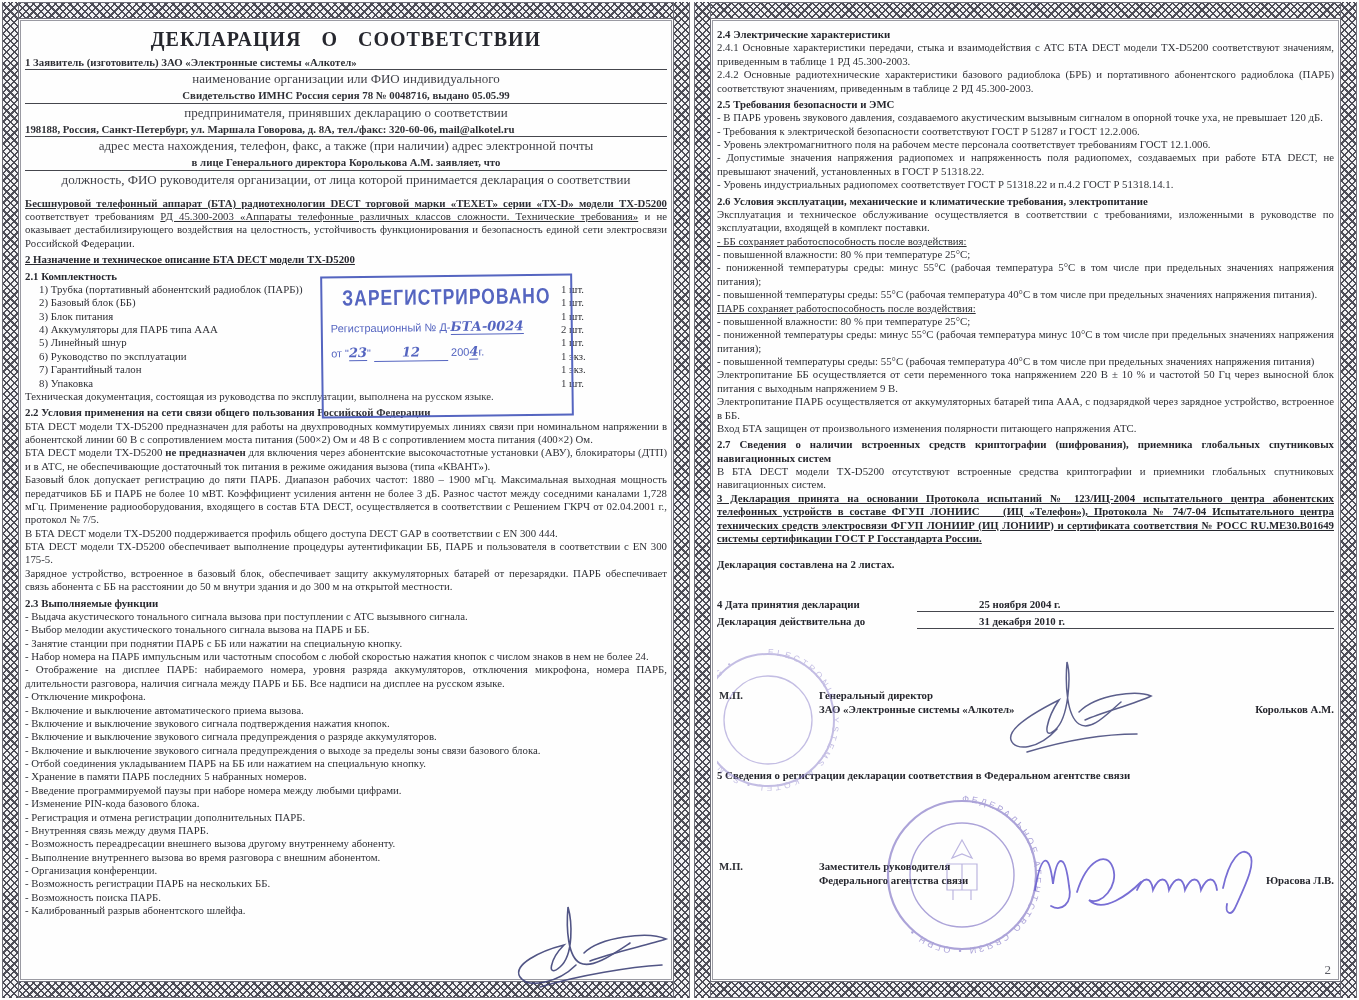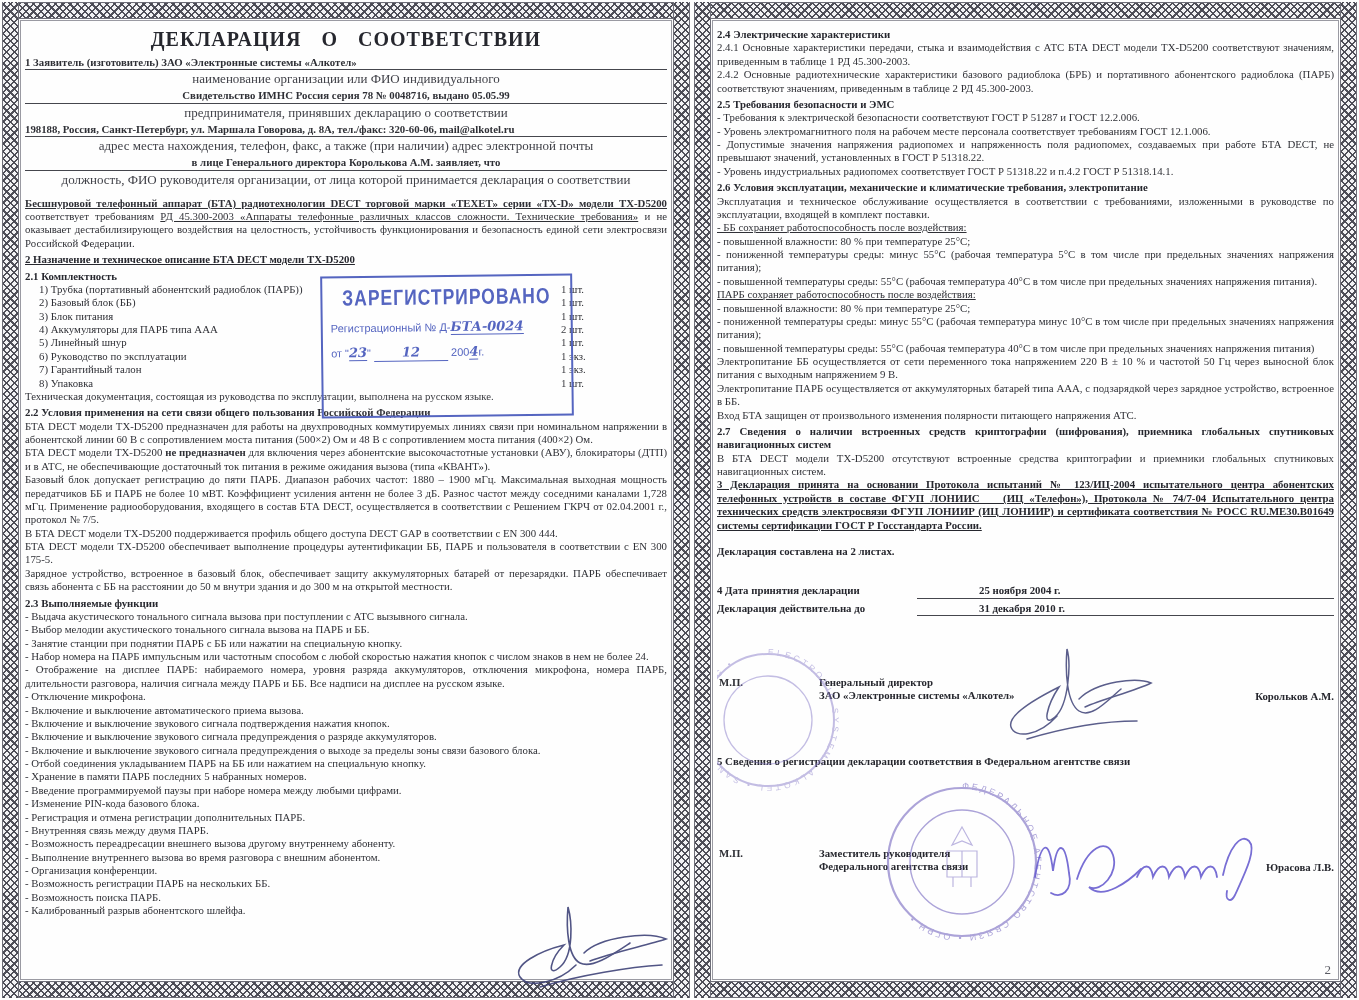--- a/index.html
+++ b/index.html
@@ -193,20 +193,21 @@
     <div class="bstrip br"></div>
     <div class="innerline"></div>
 
     <div class="content">
       <div class="head">2.4 Электрические характеристики</div>
       <div class="just">2.4.1 Основные характеристики передачи, стыка и взаимодействия с АТС БТА DECT модели TX-D5200 соответствуют значениям, приведенным в таблице 1 РД 45.300-2003.</div>
       <div class="just">2.4.2 Основные радиотехнические характеристики базового радиоблока (БРБ) и портативного абонентского радиоблока (ПАРБ) соответствуют значениям, приведенным в таблице 2 РД 45.300-2003.</div>
 
       <div class="head">2.5 Требования безопасности и ЭМС</div>
       <div class="fn-list">
+          <div class="row">- В ПАРБ уровень звукового давления, создаваемого акустическим вызывным сигналом в опорной точке уха, не превышает 120 дБ.</div>
           <div class="row">- Требования к электрической безопасности соответствуют ГОСТ Р 51287 и ГОСТ 12.2.006.</div>
           <div class="row">- Уровень электромагнитного поля на рабочем месте персонала соответствует требованиям ГОСТ 12.1.006.</div>
           <div class="row">- Допустимые значения напряжения радиопомех и напряженность поля радиопомех, создаваемых при работе БТА DECT, не превышают значений, установленных в ГОСТ Р 51318.22.</div>
           <div class="row">- Уровень индустриальных радиопомех соответствует ГОСТ Р 51318.22 и п.4.2 ГОСТ Р 51318.14.1.</div>
         </div>
 
       <div class="head">2.6 Условия эксплуатации, механические и климатические требования, электропитание</div>
       <div class="just">Эксплуатация и техническое обслуживание осуществляется в соответствии с требованиями, изложенными в руководстве по эксплуатации, входящей в комплект поставки.</div>
       <div class="udec">- ББ сохраняет работоспособность после воздействия:</div>
       <div class="fn-list">

